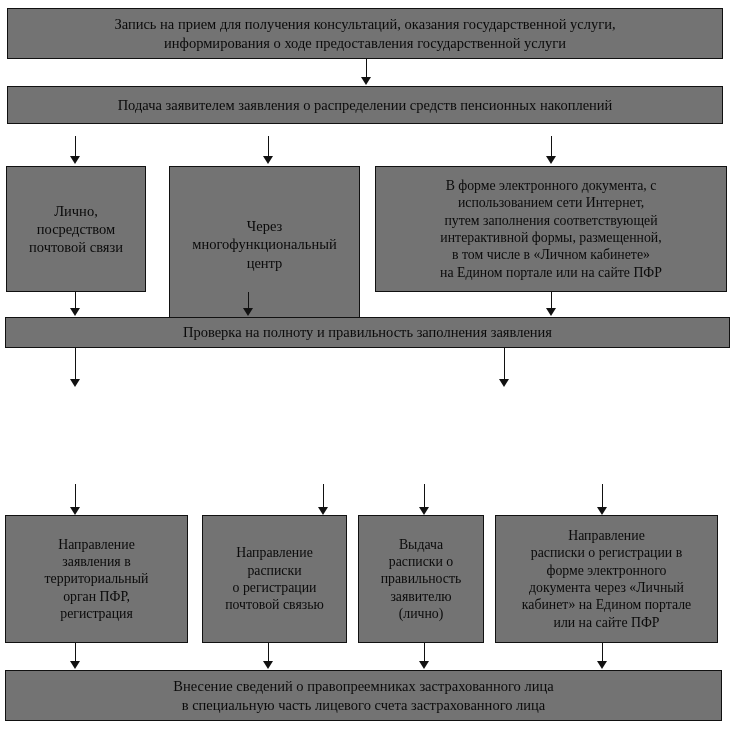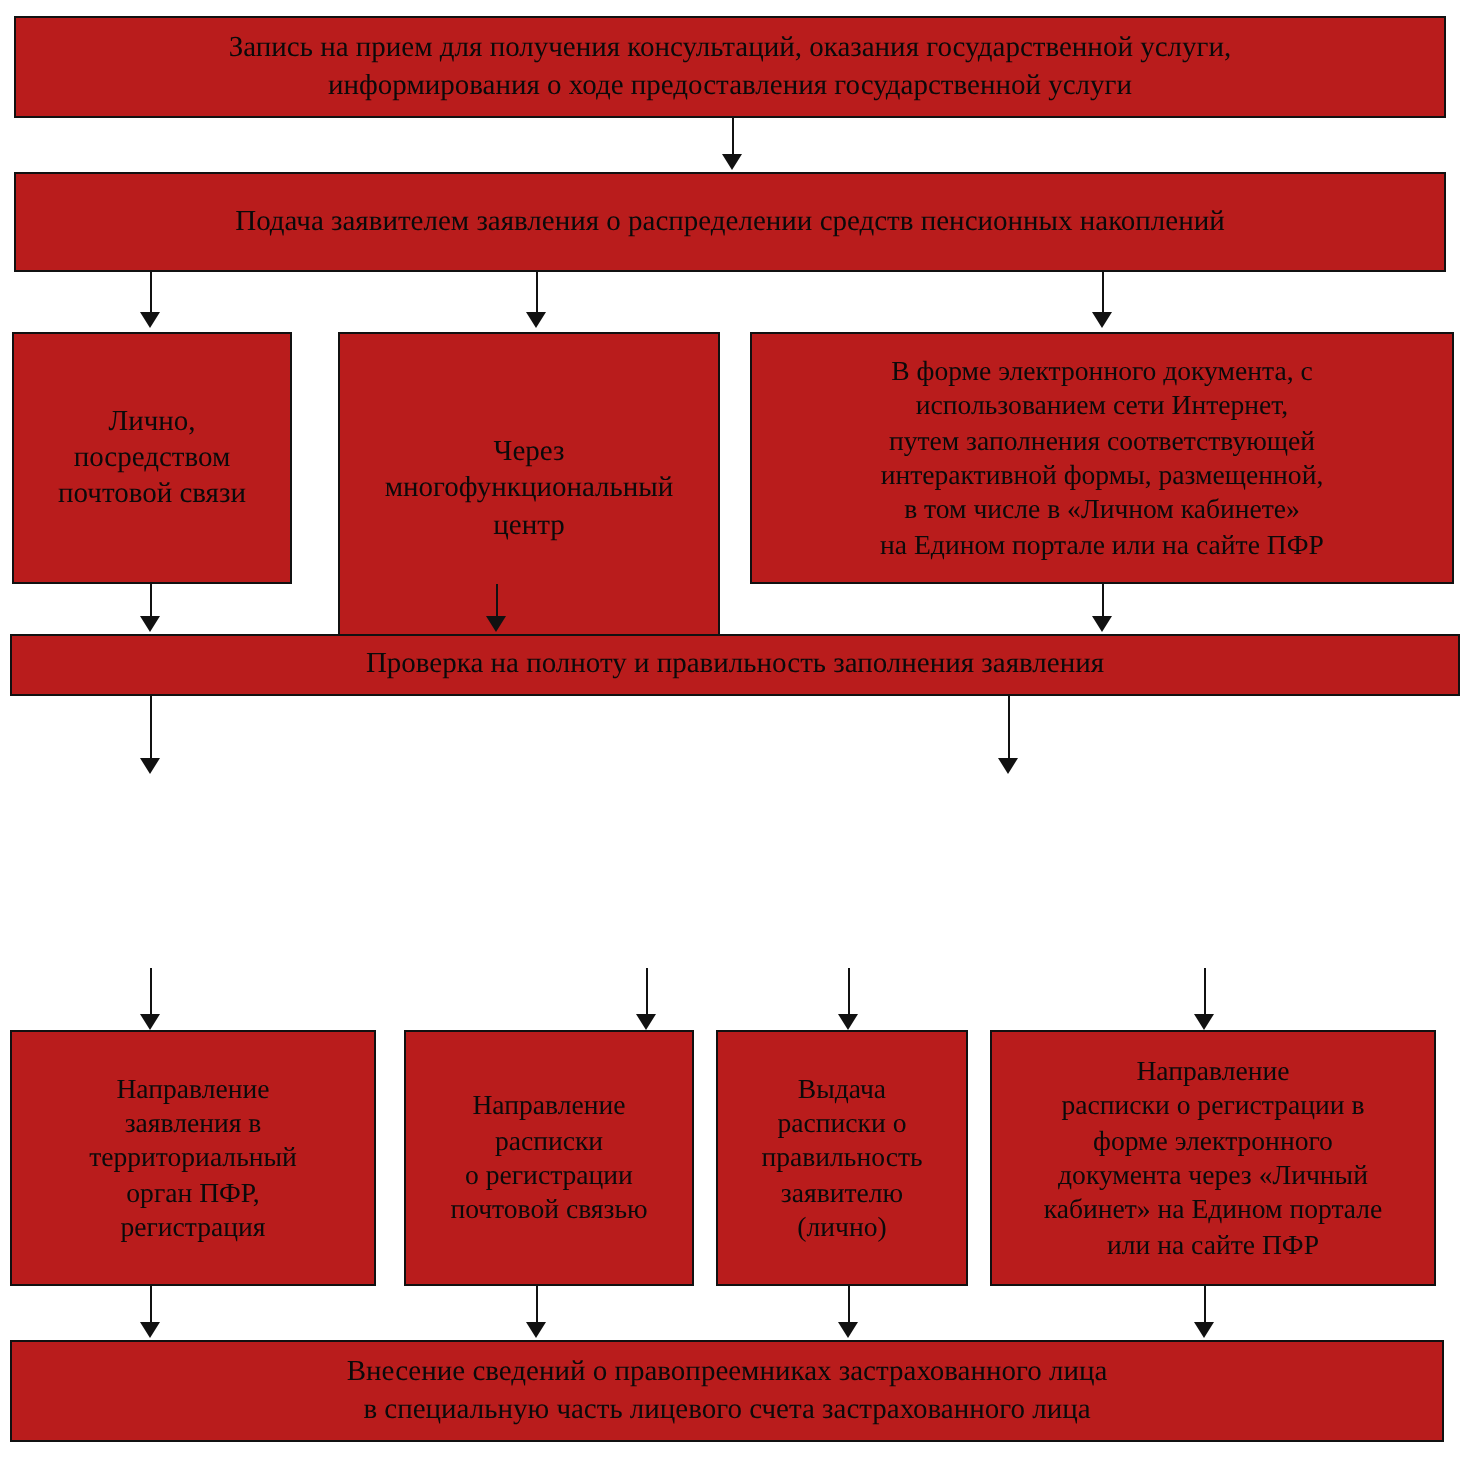--- a/index.html
+++ b/index.html
@@ -13,21 +13,21 @@
     height: 732px;
     background: #ffffff;
     overflow: hidden;
     font-family: "Liberation Serif", "DejaVu Serif", serif;
     color: #0a0a0a;
   }
   .node {
     position: absolute;
     box-sizing: border-box;
     border: 1.6px solid #111111;
-    background: #b91c1c;
+    background: #737373;
     display: flex;
     align-items: center;
     justify-content: flex-start;
     text-align: center;
     line-height: 1.26;
     padding: 2px 5px;
   }
   .node .txt {
     display: block;
     width: 100%;
@@ -57,21 +57,21 @@
 <div id="canvas">
 
   <div class="node fs15" style="left:7px; top:8px; width:716px; height:51px;">
     <span class="txt">Запись на прием для получения консультаций, оказания государственной услуги,
 информирования о ходе предоставления государственной услуги</span>
   </div>
 
   <div class="vline" style="left:366px; top:59px; height:19px;"></div>
   <div class="arrowhead" style="left:361px; top:77px;"></div>
 
-  <div class="node fs15" style="left:7px; top:86px; width:716px; height:50px;">
+  <div class="node fs15" style="left:7px; top:86px; width:716px; height:38px;">
     <span class="txt">Подача заявителем заявления о распределении средств пенсионных накоплений</span>
   </div>
 
   <div class="vline" style="left:75px; top:136px; height:21px;"></div>
   <div class="arrowhead" style="left:70px; top:156px;"></div>
 
   <div class="vline" style="left:268px; top:136px; height:21px;"></div>
   <div class="arrowhead" style="left:263px; top:156px;"></div>
 
   <div class="vline" style="left:551px; top:136px; height:21px;"></div>

